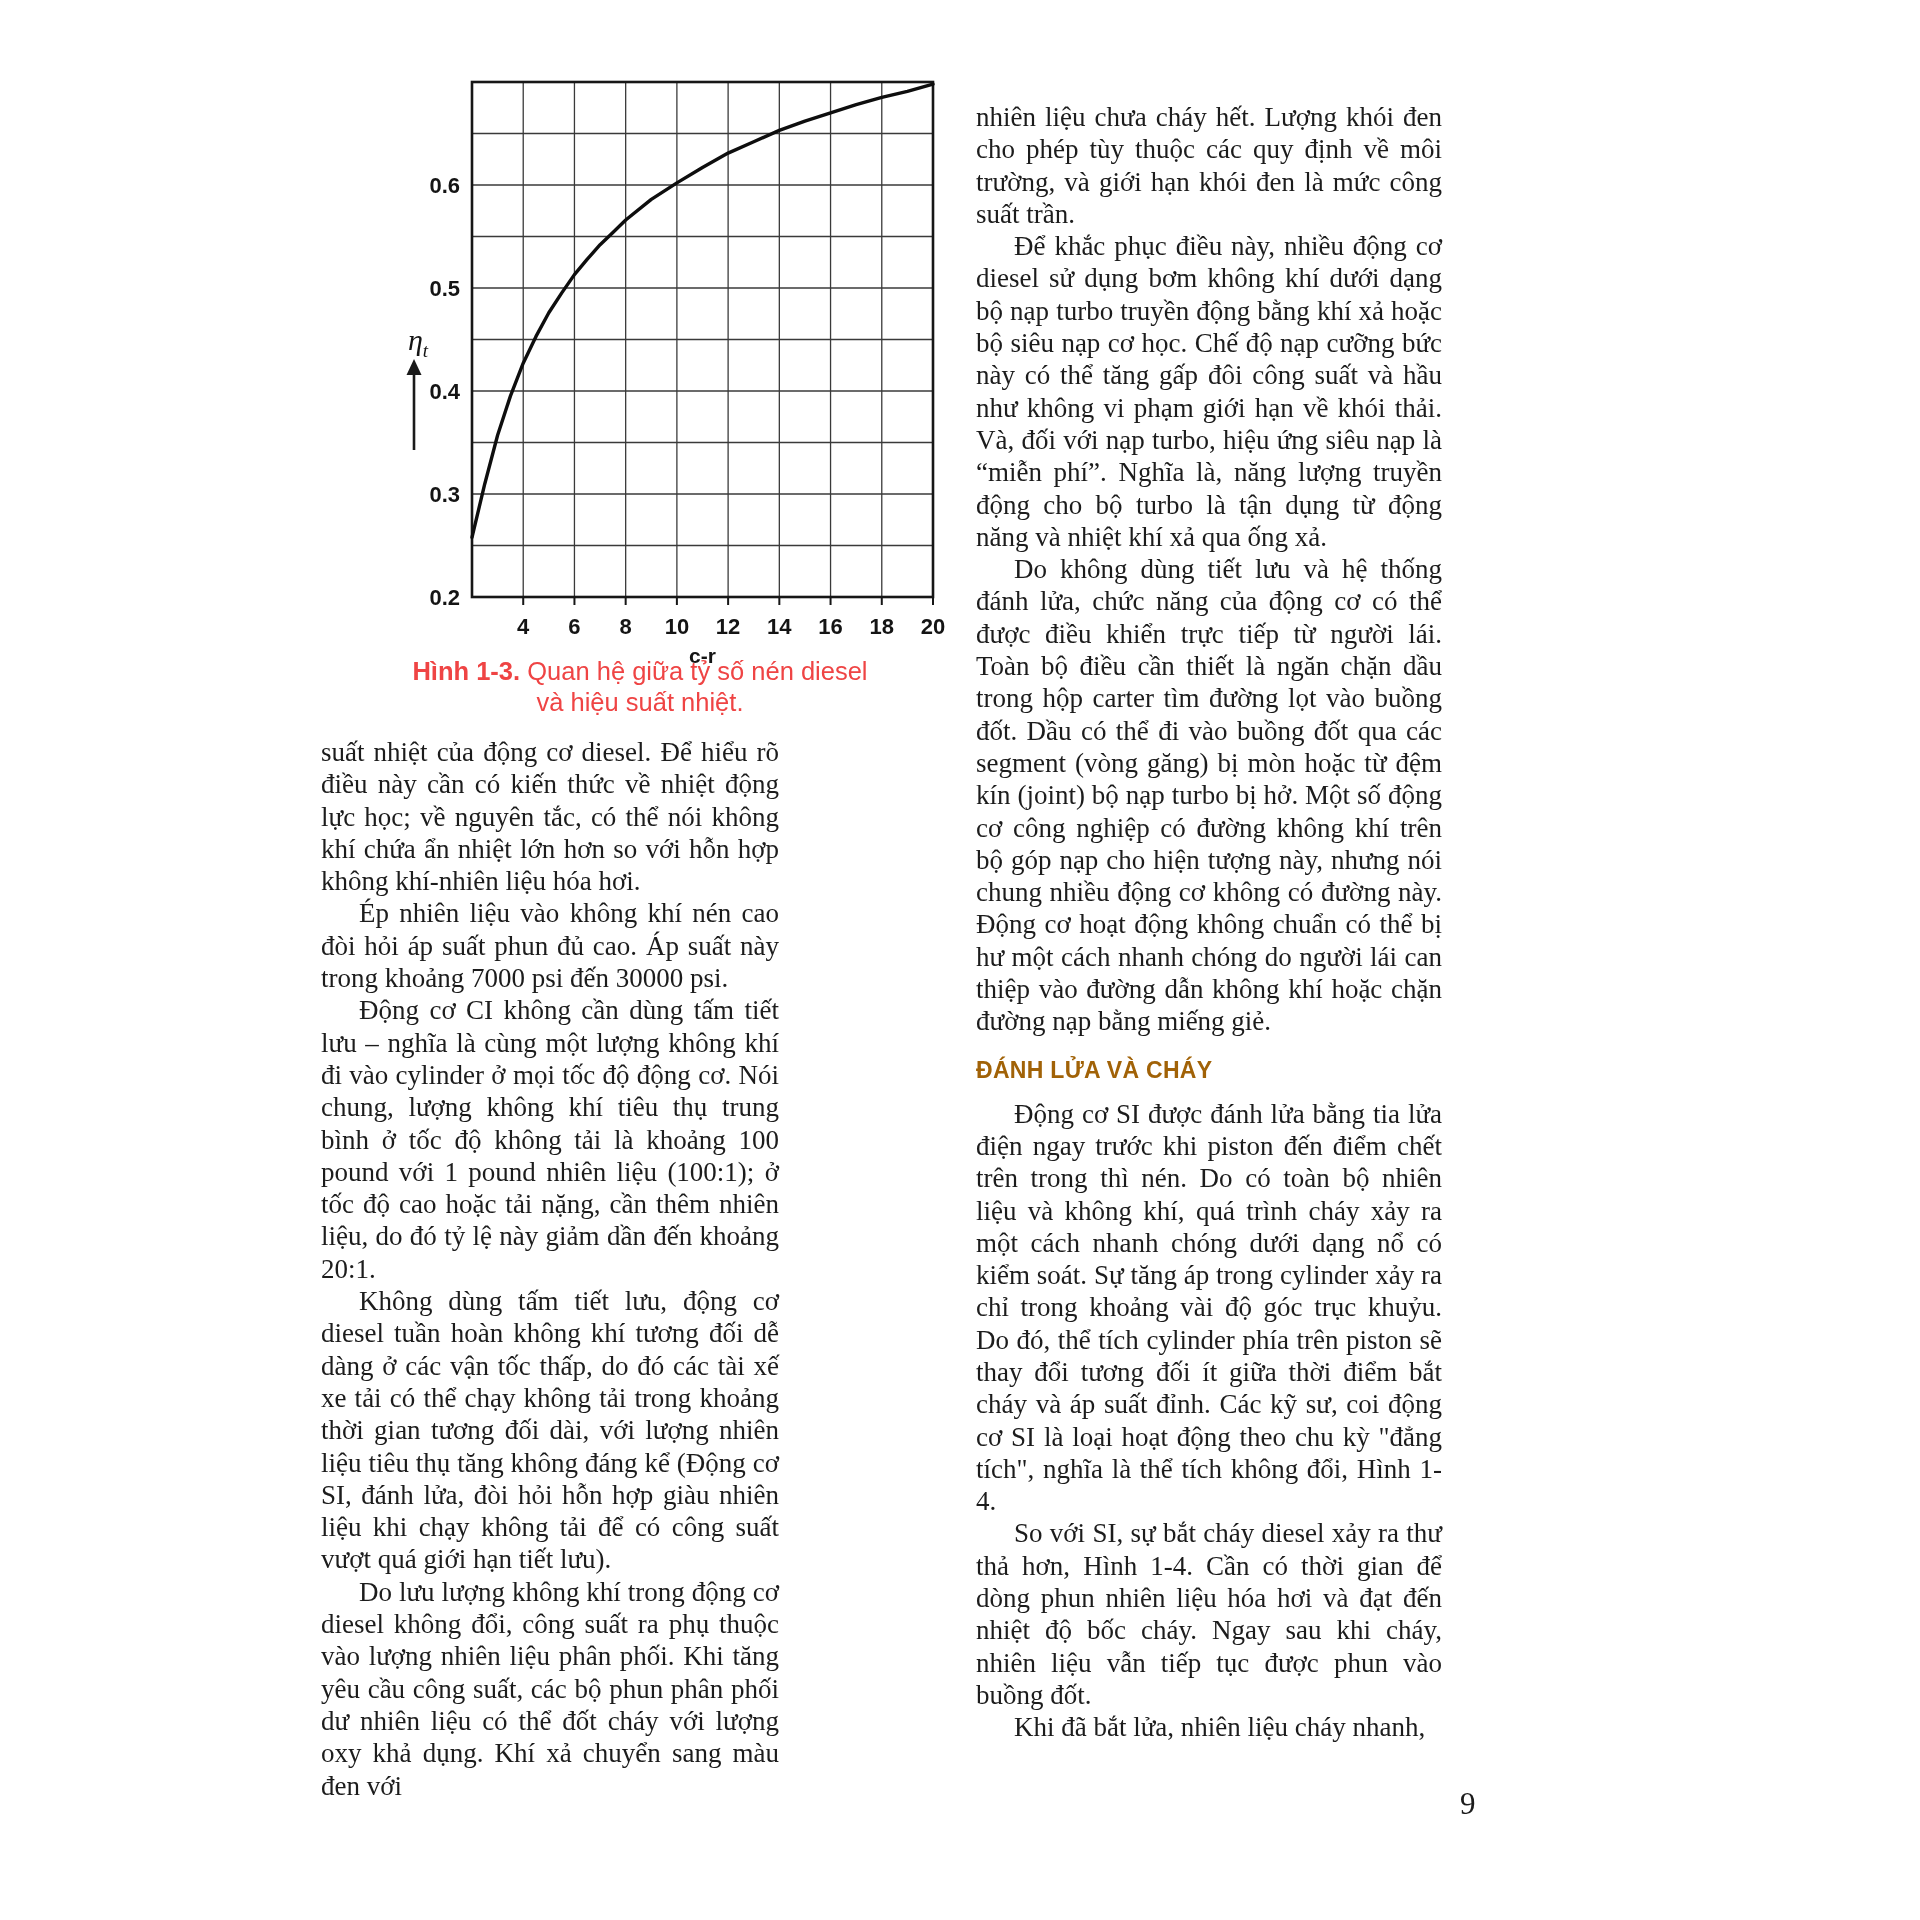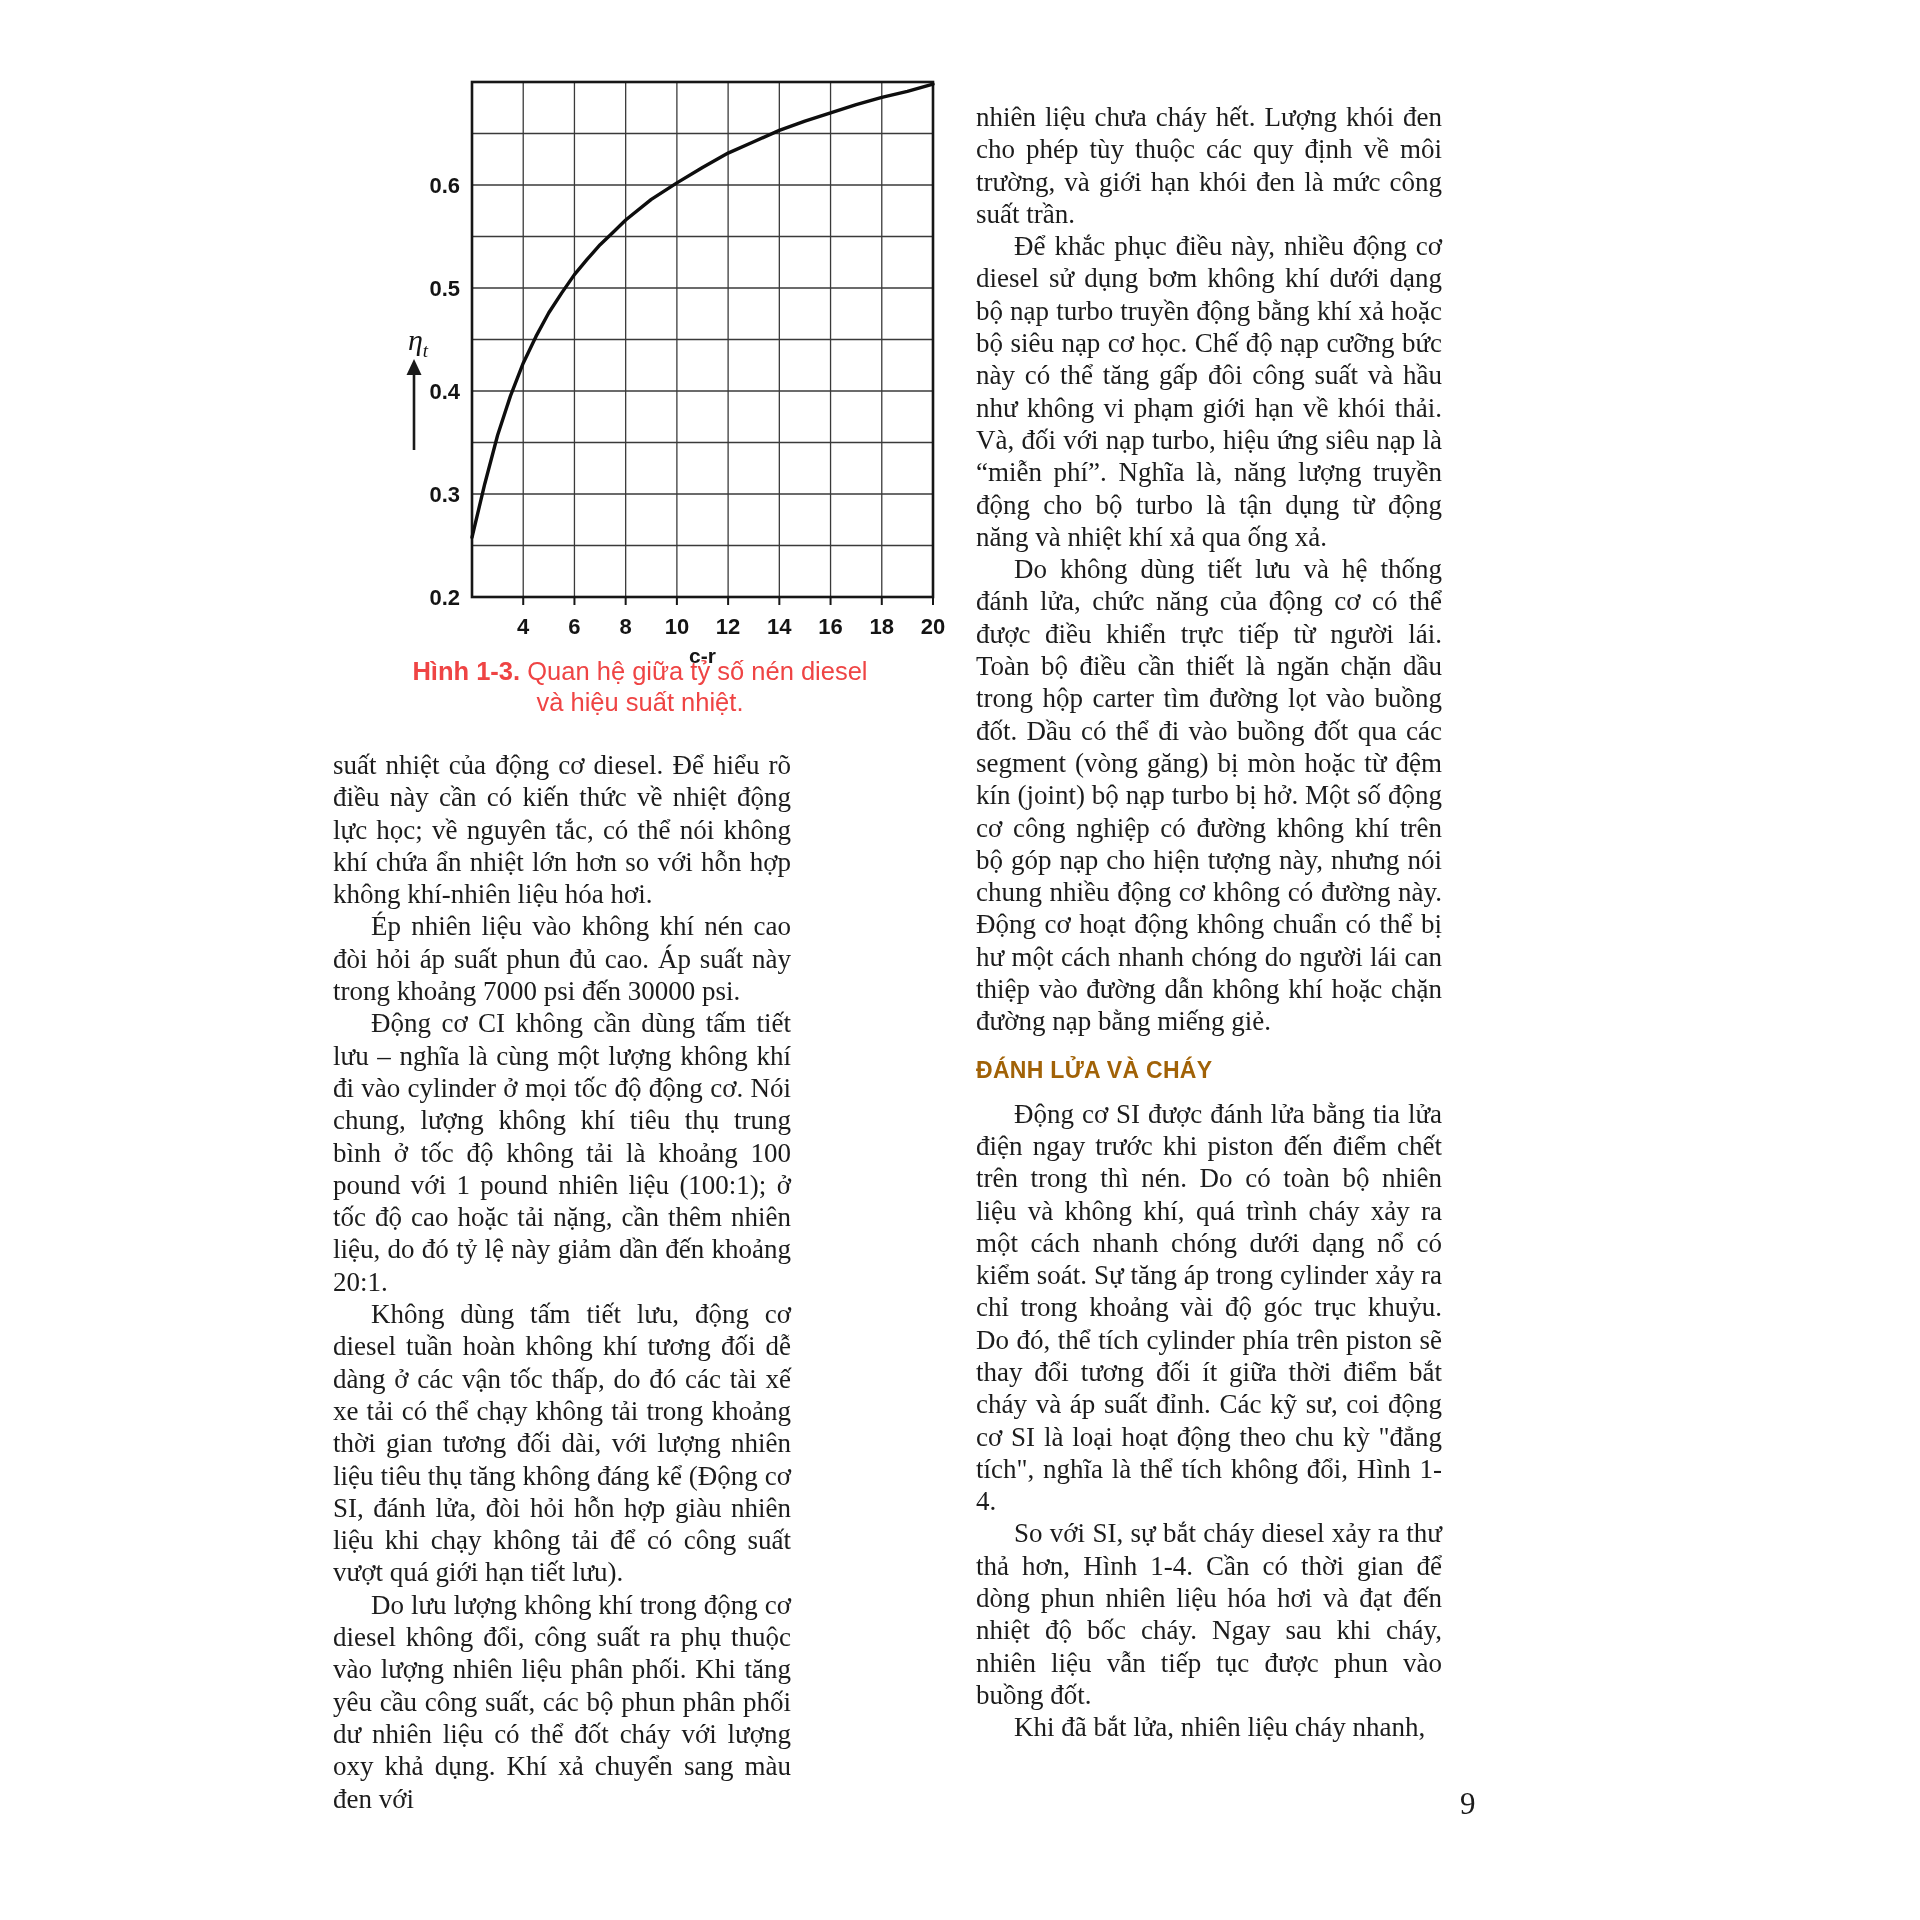--- a/index.html
+++ b/index.html
@@ -17,21 +17,21 @@
   .axislabel{font-family:"Liberation Sans",sans-serif;font-weight:bold;font-size:21px;fill:#141414;}
   .eta{font-family:"Liberation Serif",serif;font-style:italic;font-size:30px;fill:#141414;}
   .arrowline{stroke:#1a1a1a;stroke-width:2.6;}
   .fig-caption{
     position:absolute;left:350px;top:656px;width:580px;text-align:center;
     font-family:"Liberation Sans",sans-serif;font-size:25.5px;line-height:31px;color:#ef4444;
   }
   .fig-caption b{font-weight:bold;}
   
   .col{position:absolute;}
-  #left-col{left:333px;top:736px;width:458px;margin-top:13px;}
+  #left-col{left:321px;top:736px;width:458px;}
   #right-col{left:976px;top:101px;width:466px;}
   .col p{margin:0;text-align:justify;font-size:27px;line-height:32.3px;}
   .col p.indent{text-indent:38px;}
   .col h2{
     font-family:"Liberation Sans",sans-serif;font-weight:bold;
     font-size:23px;line-height:34px;margin:15px 0 11px 0;letter-spacing:0.3px;color:#a16207;
   }
   .page-number{
     position:absolute;left:1460px;top:1786px;font-size:31px;color:#1c1c1c;
     font-family:"Liberation Serif",serif;

